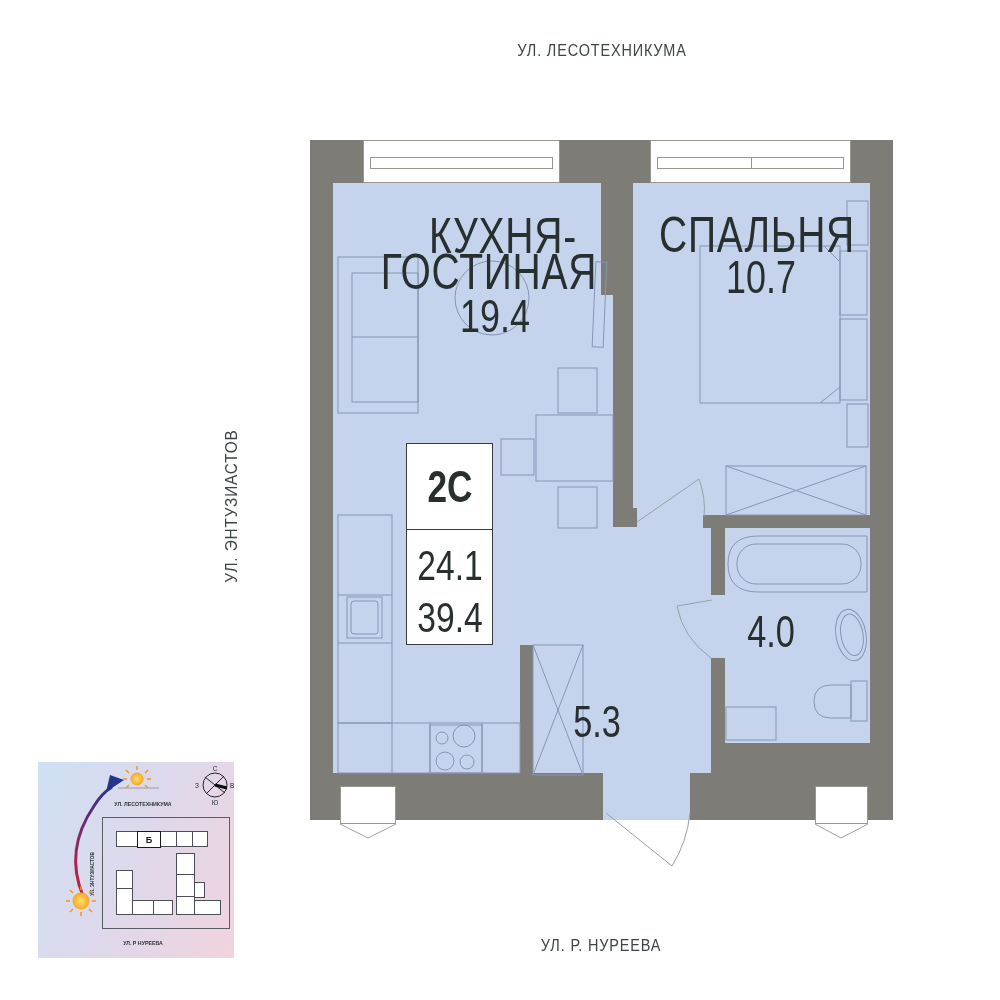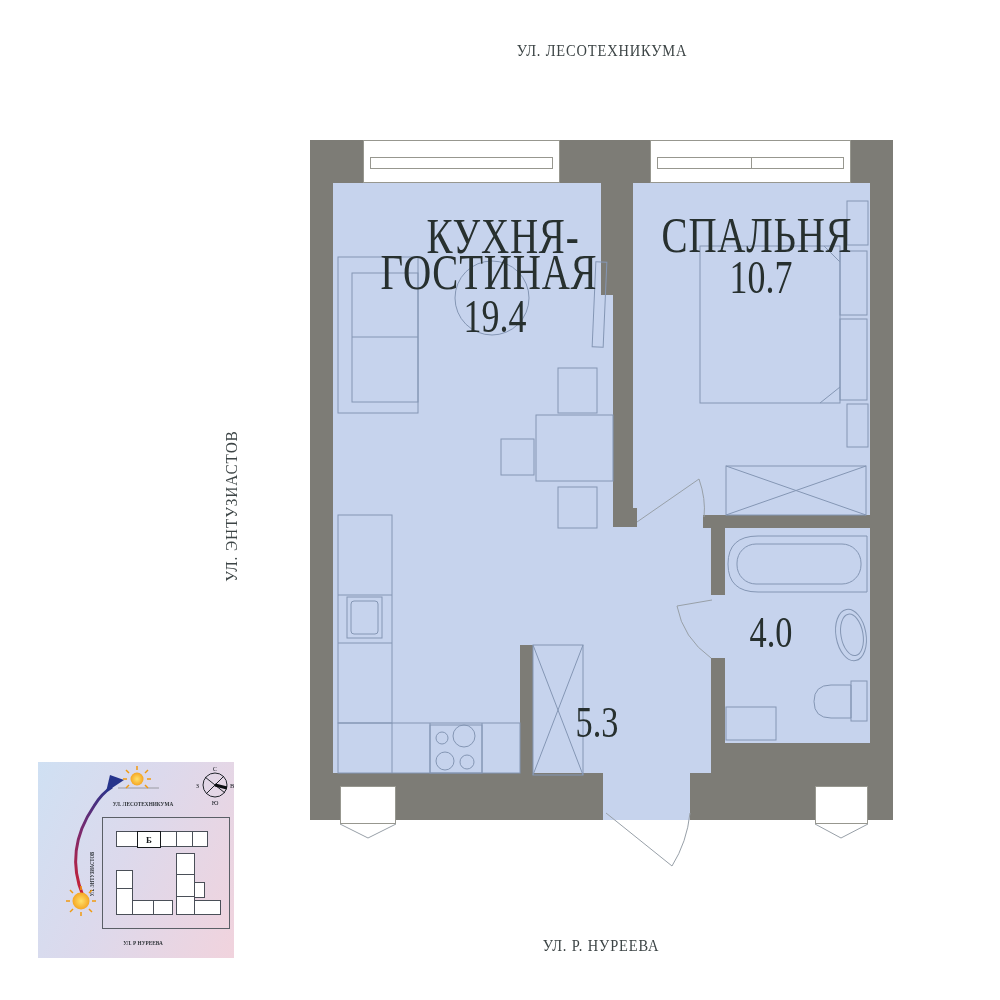--- a/index.html
+++ b/index.html
@@ -1,17 +1,17 @@
 <!DOCTYPE html>
 <html style="--room_fill: #c6d3ed; --wall: #7d7c76; --furniture_line: #8496b4; --door_line: #98a0a8; --text_dark: #27302f; --street_text: #3d4546; --window_frame: #97978f;"><head>
 <meta charset="utf-8">
 <style>
   html,body{margin:0;padding:0;background:#fff;}
   #canvas{position:relative;width:1000px;height:1000px;background:#fff;overflow:hidden;
-          font-family:Liberation Serif, serif;}
+          font-family:Liberation Sans, sans-serif;}
   .abs{position:absolute;}
   .wall{position:absolute;background:var(--wall);}
   .floor{position:absolute;background:var(--room_fill);}
   .window{position:absolute;background:#fff;border:1px solid var(--window_frame);box-sizing:border-box;}
   .win-frame{position:absolute;left:6px;right:6px;top:16px;height:12px;
              border:1px solid var(--window_frame);box-sizing:border-box;}
   .label{position:absolute;color:var(--text_dark);white-space:nowrap;
          transform:translate(-50%,-50%) scaleX(0.78);}
   .room-name{font-size:50px;font-weight:400;letter-spacing:1px;}
   .room-area{font-size:46px;font-weight:400;}
@@ -163,20 +163,26 @@
   </svg>
 
   <div class="label room-name" style="left:503px;top:236px;">КУХНЯ-</div>
   <div class="label room-name" style="left:489px;top:272px;">ГОСТИНАЯ</div>
   <div class="label room-area" style="left:495px;top:316px;">19.4</div>
   <div class="label room-name" style="left:757px;top:235px;">СПАЛЬНЯ</div>
   <div class="label room-area" style="left:761px;top:277px;">10.7</div>
   <div class="label small-area" style="left:597px;top:722px;">5.3</div>
   <div class="label small-area" style="left:771px;top:632px;">4.0</div>
 
+  <div class="infobox">
+    <div class="type">2С</div>
+    <div class="divider"></div>
+    <div class="num" style="top:122px;">24.1</div>
+    <div class="num" style="top:174px;">39.4</div>
+  </div>
 
   <div id="minimap">
     <div class="mm-site"></div>
 
     <div class="mm-bldg" style="left:78px;top:69px;width:92px;height:16px;">
       <div class="mm-div-v" style="left:59px;top:0;height:14px;"></div>
       <div class="mm-div-v" style="left:75px;top:0;height:14px;"></div>
       <div class="mm-b-cell">
         <span>Б</span>
       </div>

